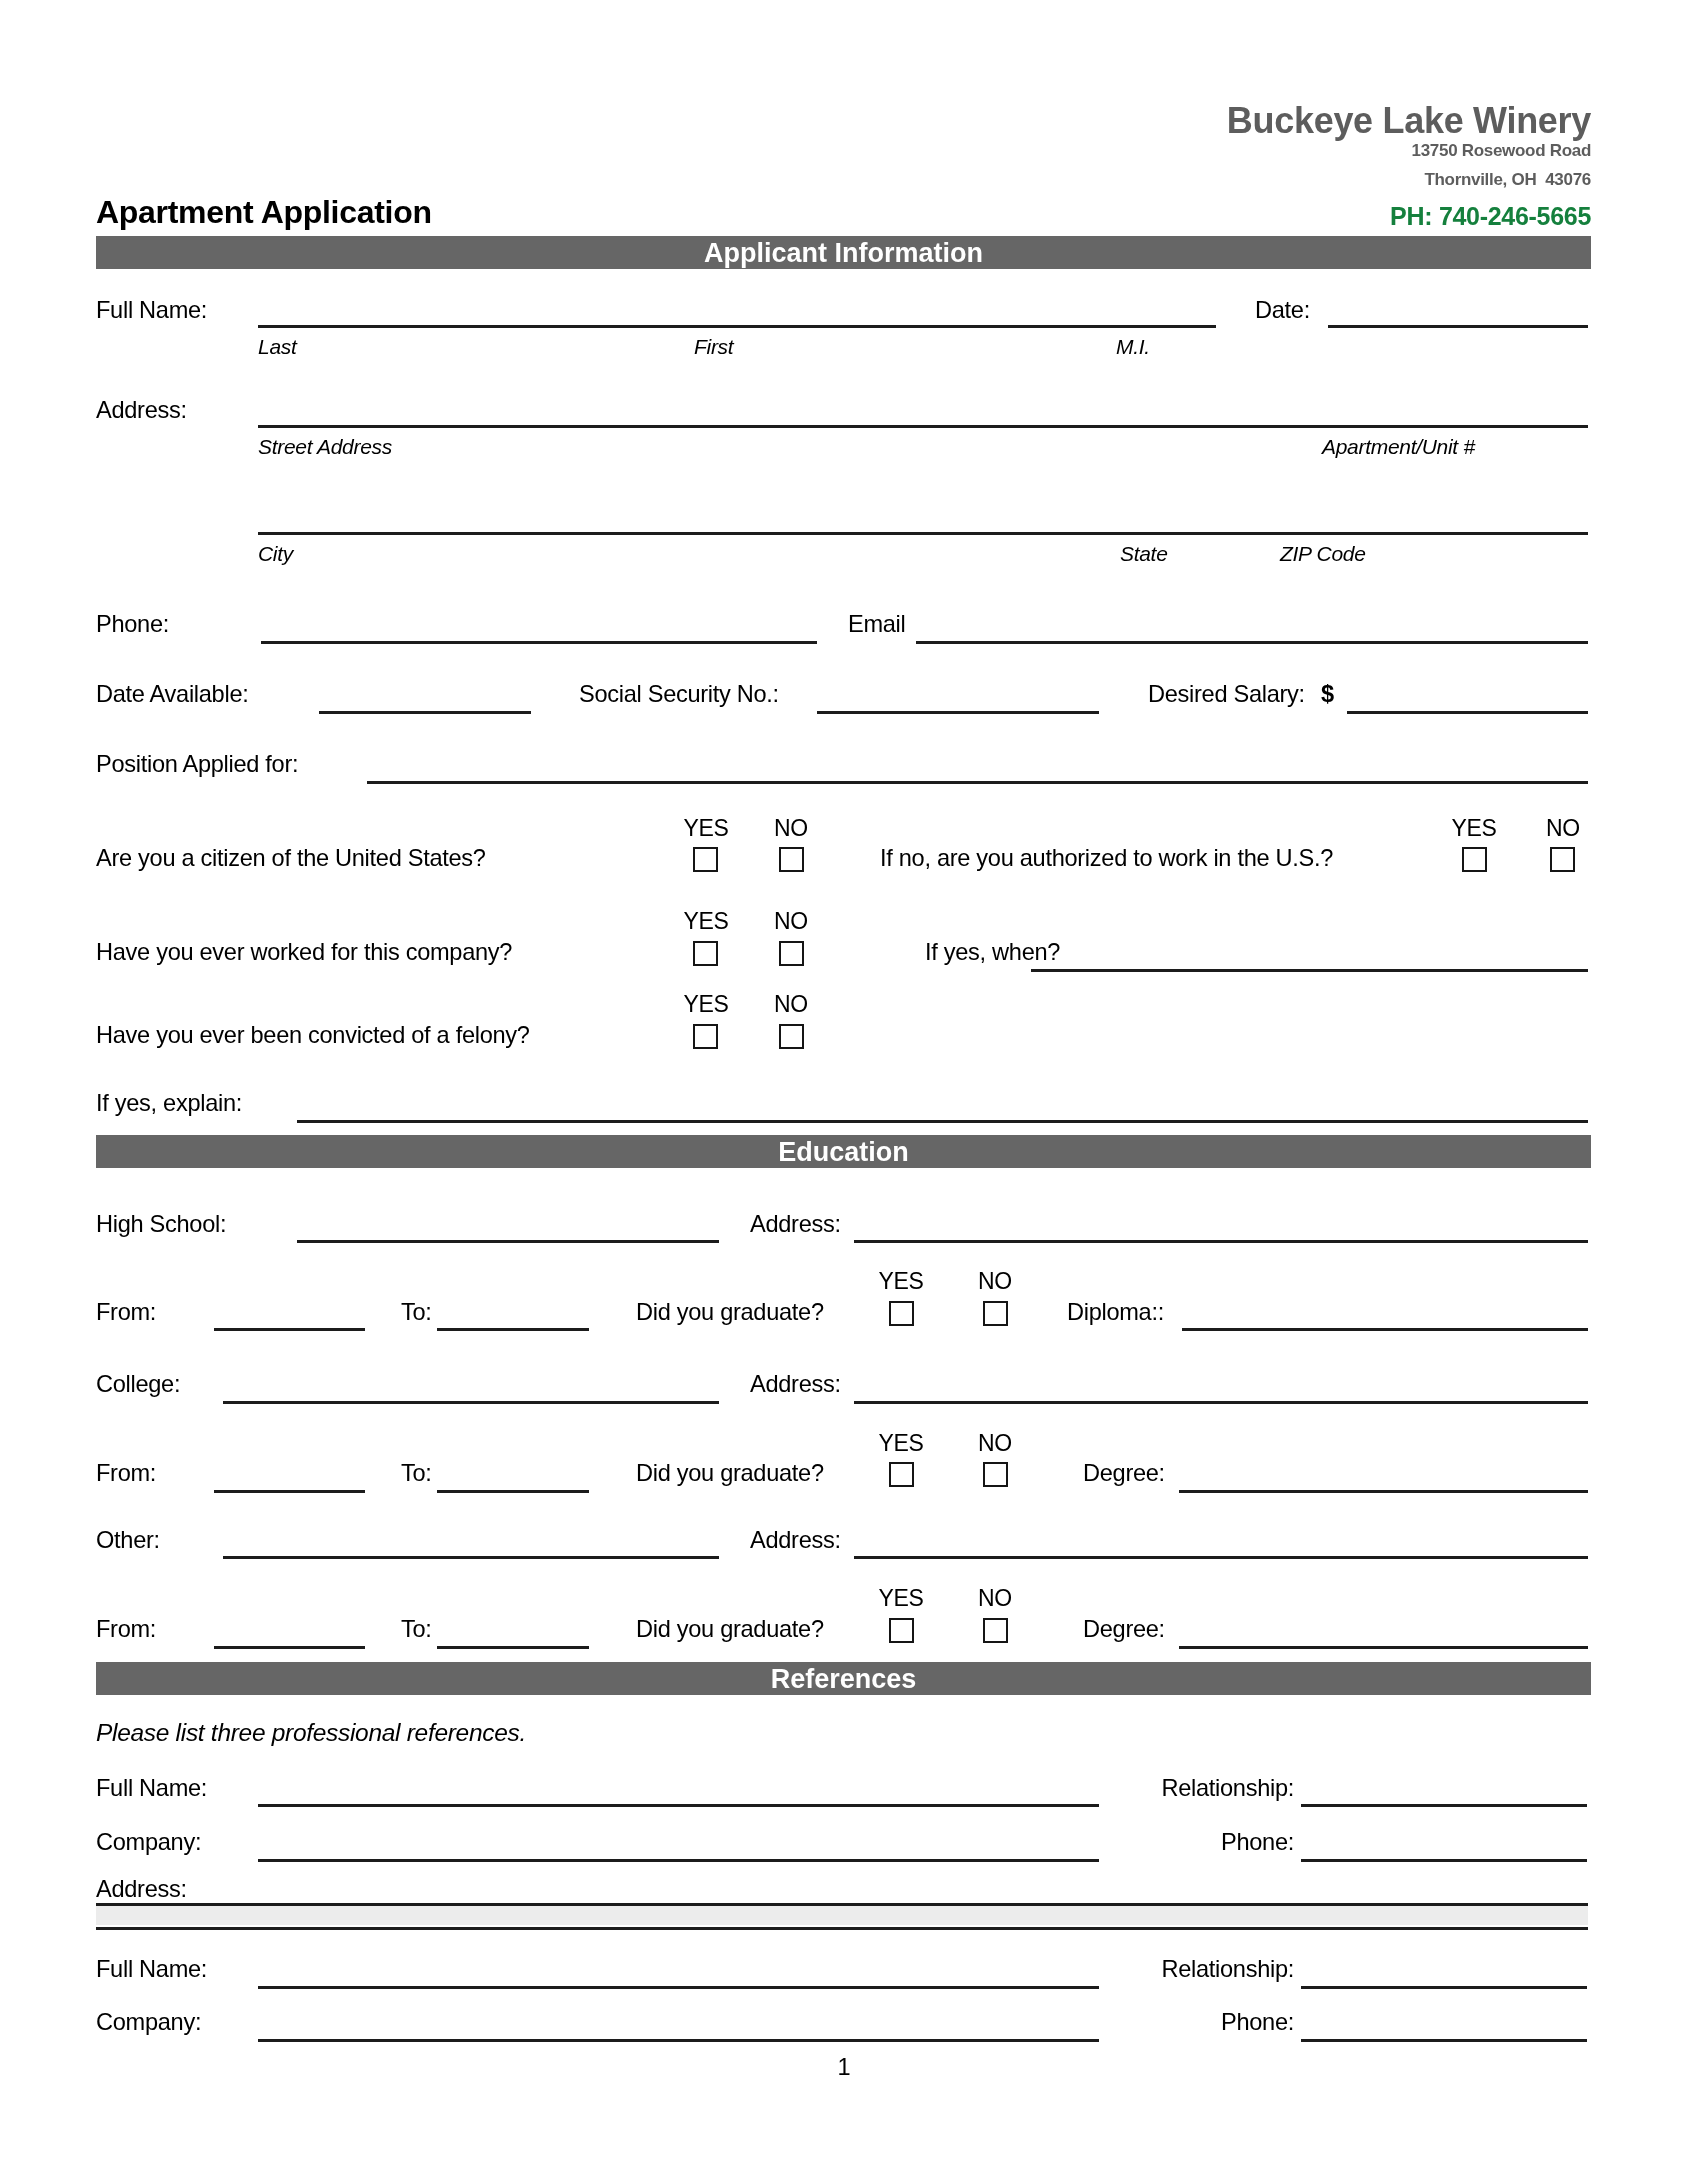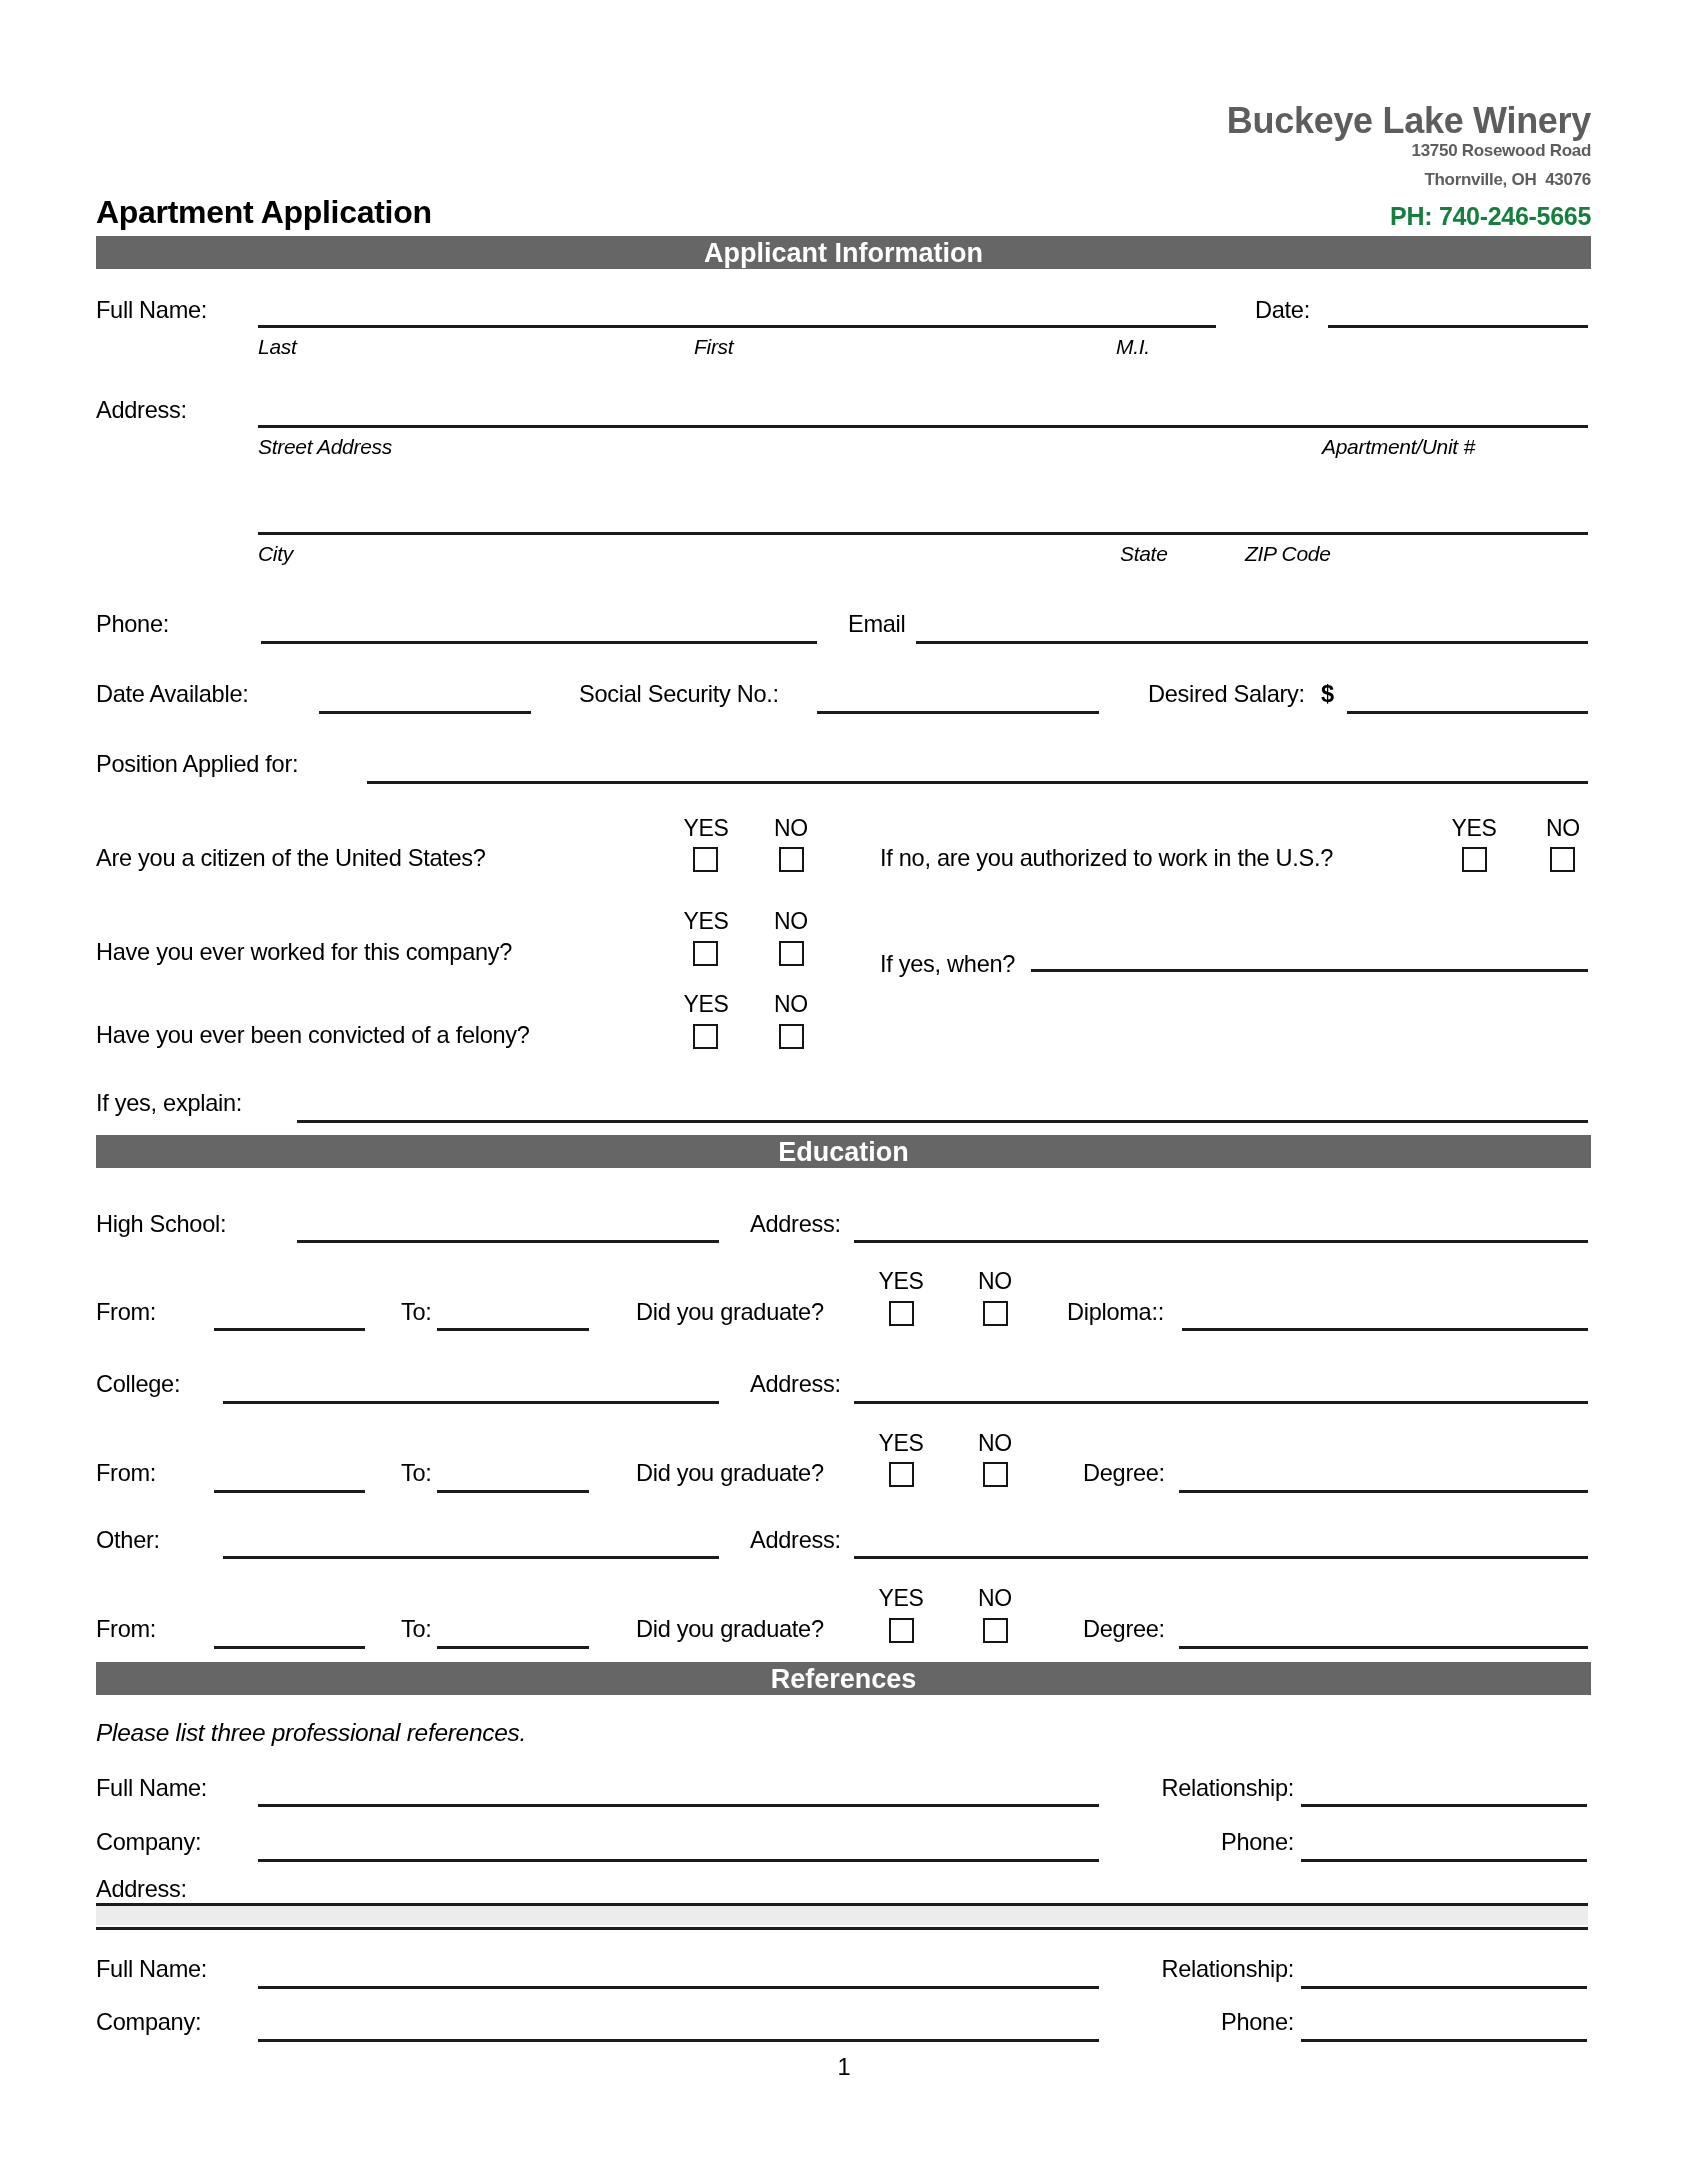--- a/index.html
+++ b/index.html
@@ -53,21 +53,21 @@
   <div class="sub" style="left:694px; top:335px;">First</div>
   <div class="sub" style="left:1116px; top:335px;">M.I.</div>
 
   <div class="lbl" style="left:96px; top:397px;">Address:</div>
   <div class="line" style="left:258px; top:425px; width:1330px;"></div>
   <div class="sub" style="left:258px; top:435px;">Street Address</div>
   <div class="sub" style="left:1322px; top:435px;">Apartment/Unit #</div>
   <div class="line" style="left:258px; top:532px; width:1330px;"></div>
   <div class="sub" style="left:258px; top:542px;">City</div>
   <div class="sub" style="left:1120px; top:542px;">State</div>
-  <div class="sub" style="left:1245px; top:542px;">ZIP Code</div>
+  <div class="sub" style="left:1280px; top:542px;">ZIP Code</div>
 
   <div class="lbl" style="left:96px; top:611px;">Phone:</div>
   <div class="line" style="left:261px; top:641px; width:556px;"></div>
   <div class="lbl" style="left:848px; top:611px;">Email</div>
   <div class="line" style="left:916px; top:641px; width:672px;"></div>
 
   <div class="lbl" style="left:96px; top:681px;">Date Available:</div>
   <div class="line" style="left:319px; top:711px; width:212px;"></div>
   <div class="lbl" style="left:579px; top:681px;">Social Security No.:</div>
   <div class="line" style="left:817px; top:711px; width:282px;"></div>
@@ -87,21 +87,21 @@
   <div class="cb" style="left:779px; top:847px;"></div>
   <div class="lbl" style="left:880px; top:845px;">If no, are you authorized to work in the U.S.?</div>
   <div class="cb" style="left:1462px; top:847px;"></div>
   <div class="cb" style="left:1550px; top:847px;"></div>
 
   <div class="yn" style="left:706px; top:908px;">YES</div>
   <div class="yn" style="left:791px; top:908px;">NO</div>
   <div class="lbl" style="left:96px; top:939px;">Have you ever worked for this company?</div>
   <div class="cb" style="left:693px; top:941px;"></div>
   <div class="cb" style="left:779px; top:941px;"></div>
-  <div class="lbl" style="left:880px; top:939px;margin-top:12px;">If yes, when?</div>
+  <div class="lbl" style="left:925px; top:939px;">If yes, when?</div>
   <div class="line" style="left:1031px; top:969px; width:557px;"></div>
 
   <div class="yn" style="left:706px; top:991px;">YES</div>
   <div class="yn" style="left:791px; top:991px;">NO</div>
   <div class="lbl" style="left:96px; top:1022px;">Have you ever been convicted of a felony?</div>
   <div class="cb" style="left:693px; top:1024px;"></div>
   <div class="cb" style="left:779px; top:1024px;"></div>
 
   <div class="lbl" style="left:96px; top:1090px;">If yes, explain:</div>
   <div class="line" style="left:297px; top:1120px; width:1291px;"></div>

